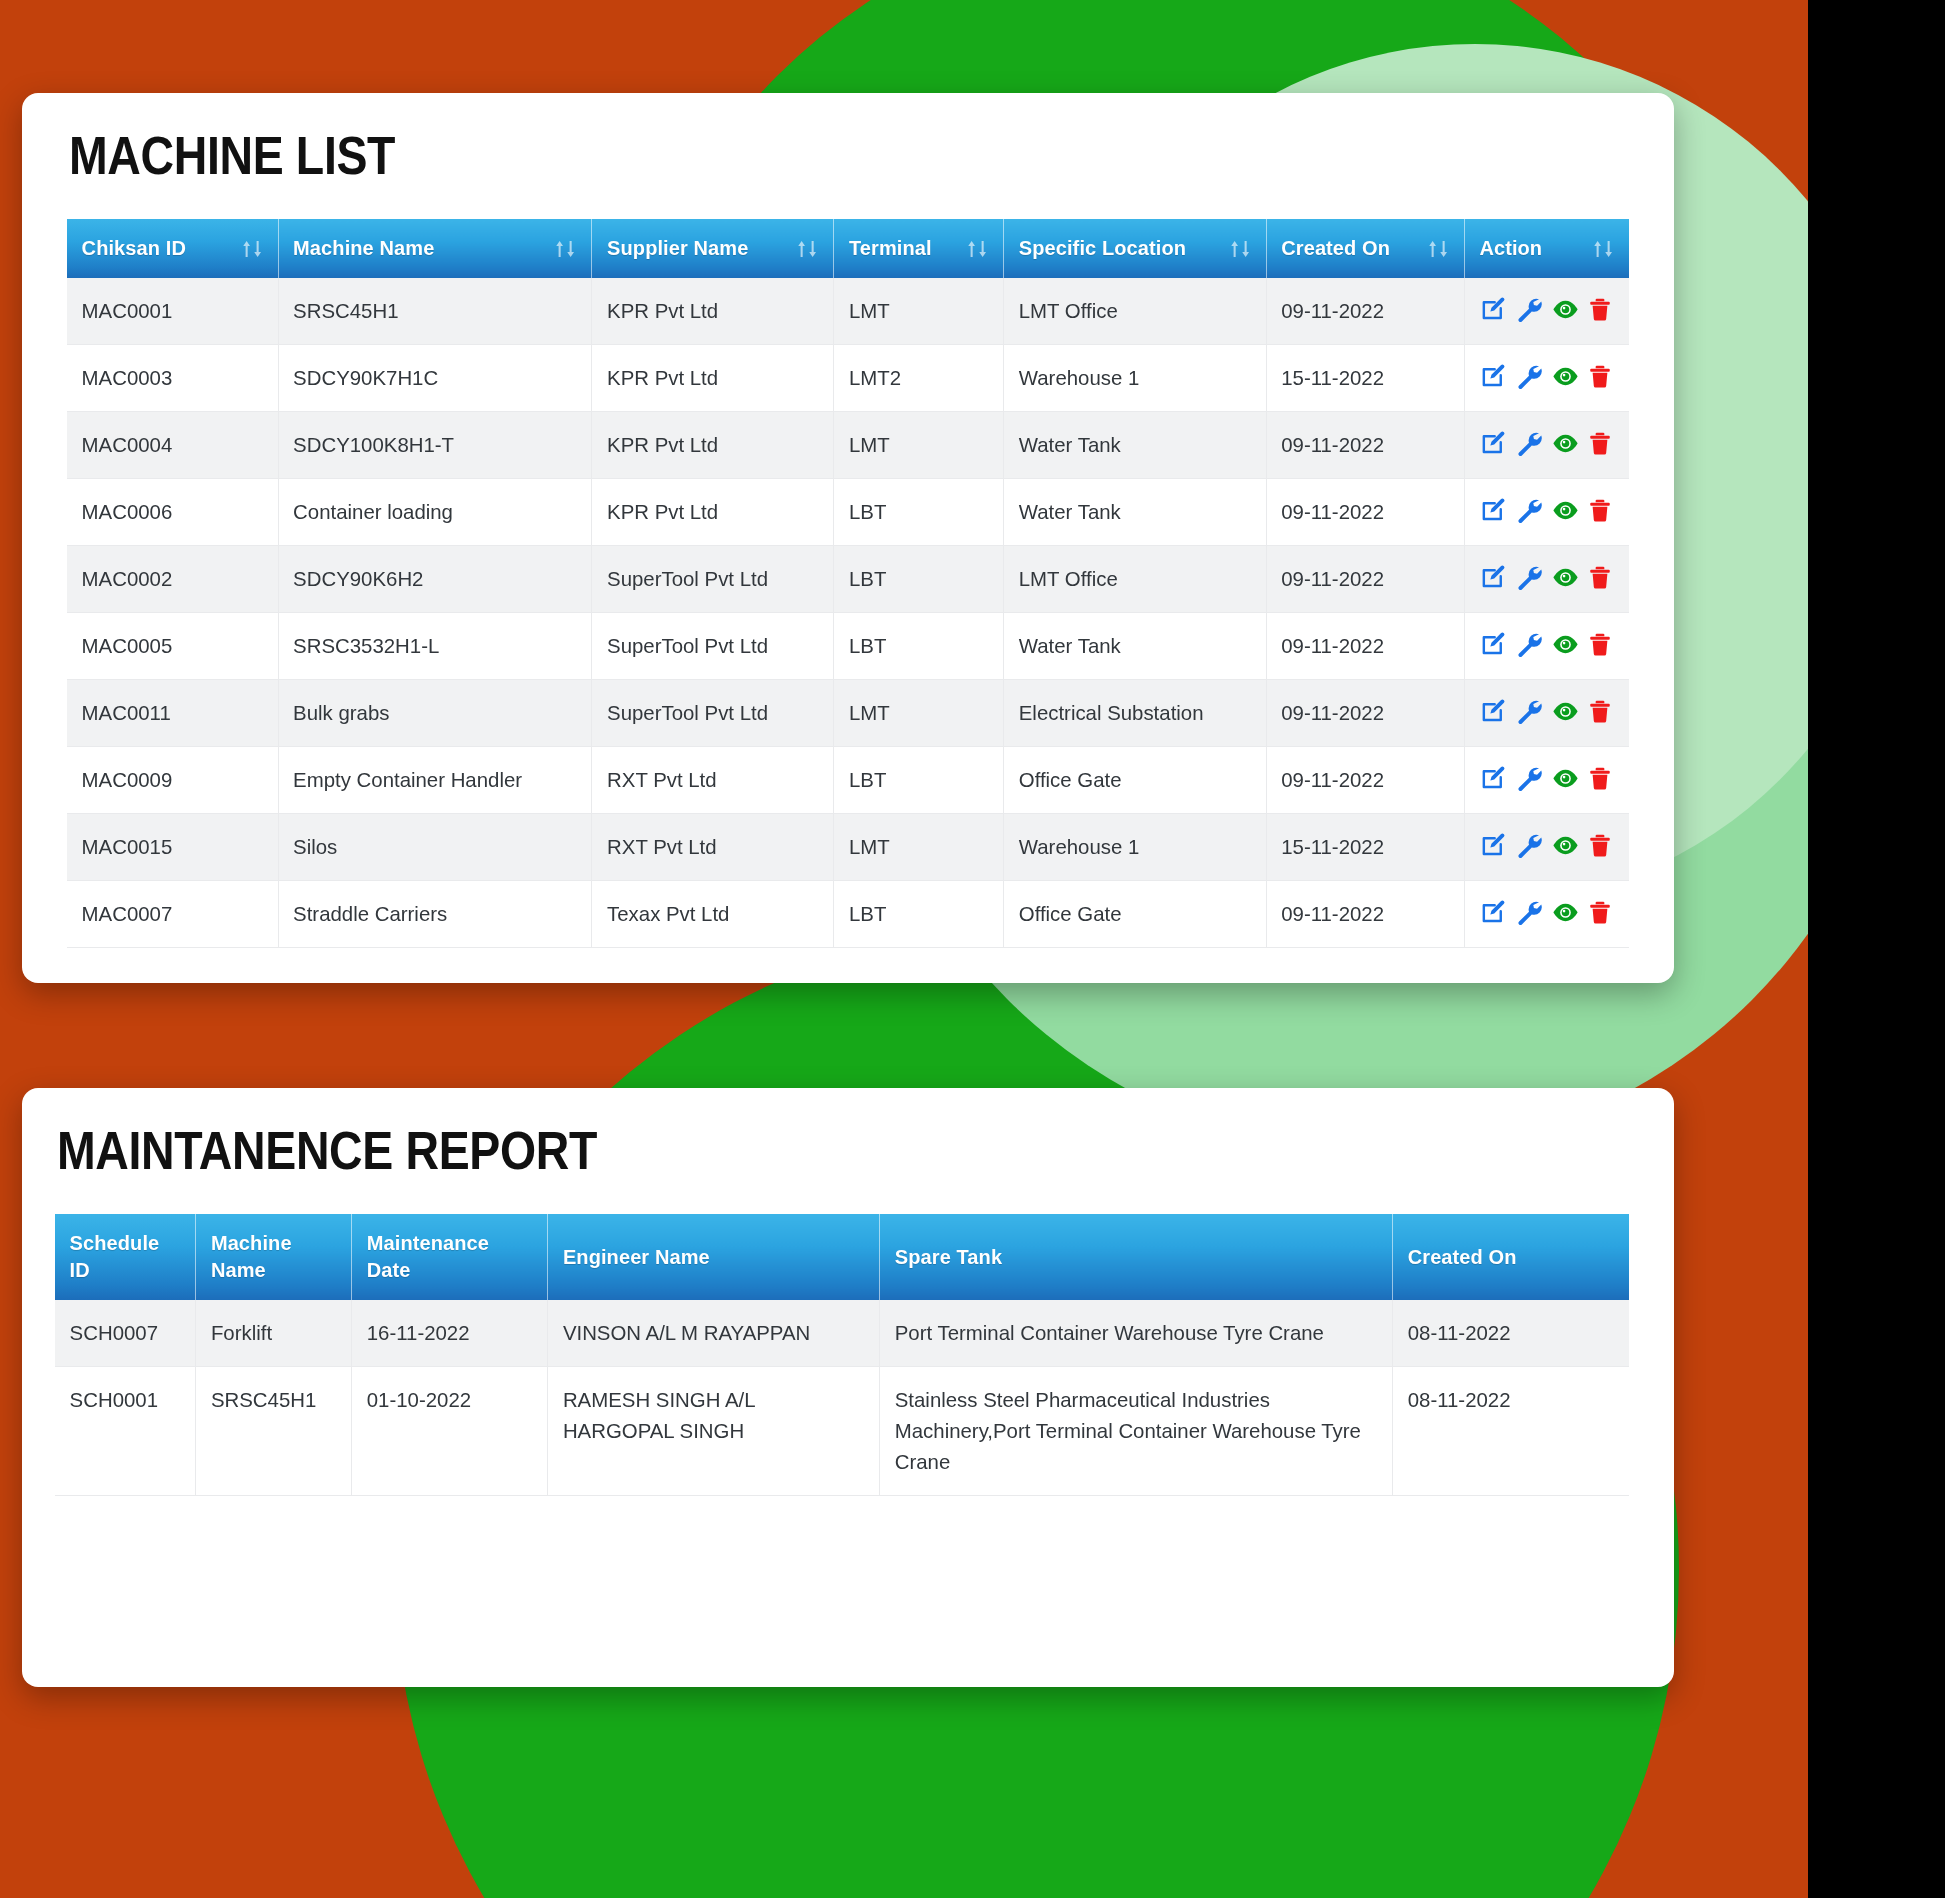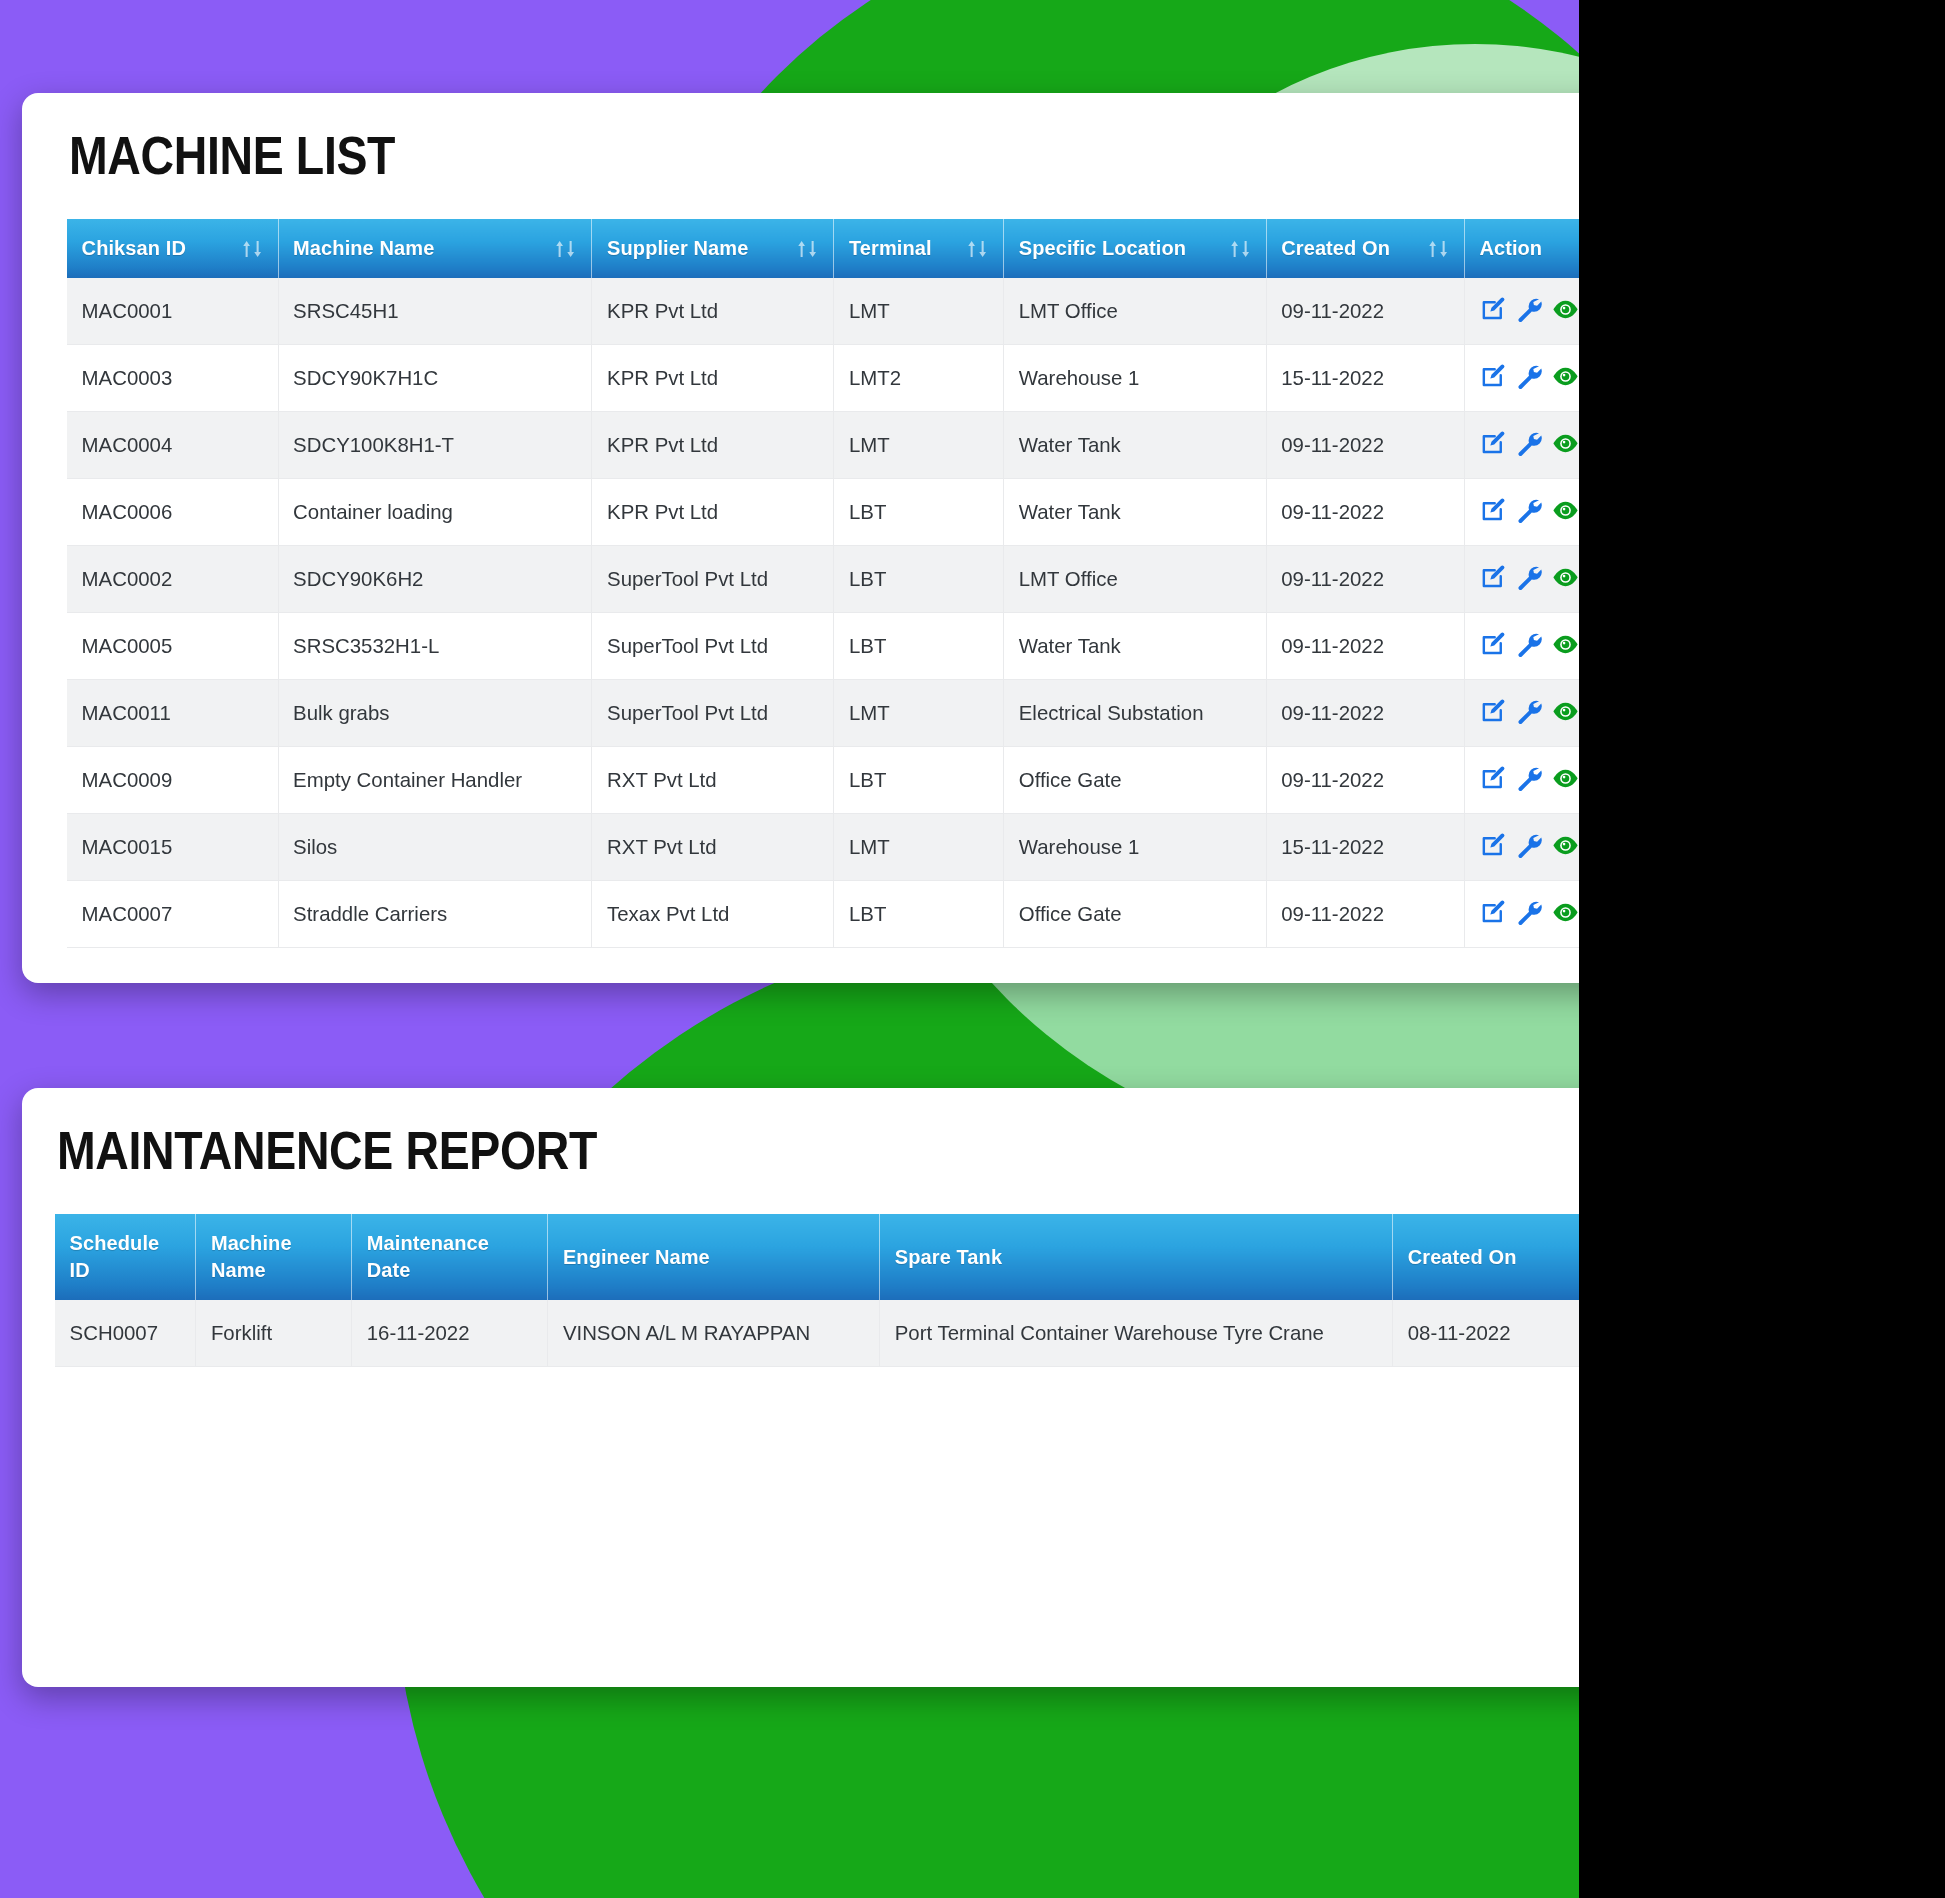--- a/index.html
+++ b/index.html
@@ -10,23 +10,23 @@
   body {
     width: 1946px;
     height: 1899px;
     overflow: hidden;
     font-family: "Liberation Sans", sans-serif;
     -webkit-font-smoothing: antialiased;
   }
 
   #stage {
     position: relative;
-    width: 1579px;
+    width: 1808px;
     height: 1899px;
-    background: #8b5cf6;
+    background: #c2410c;
     overflow: hidden;
   }
 
   
   .circle {
     position: absolute;
     border-radius: 50%;
     pointer-events: none;
   }
   #circle-bright-top {
@@ -569,18 +569,26 @@
       </thead>
       <tbody id="mr-body">
           <tr class="maint-row">
             <td>SCH0007</td>
             <td>Forklift</td>
             <td>16-11-2022</td>
             <td>VINSON A/L M RAYAPPAN</td>
             <td>Port Terminal Container Warehouse Tyre Crane</td>
             <td>08-11-2022</td>
           </tr>
+          <tr class="maint-row">
+            <td>SCH0001</td>
+            <td>SRSC45H1</td>
+            <td>01-10-2022</td>
+            <td>RAMESH SINGH A/L HARGOPAL SINGH</td>
+            <td>Stainless Steel Pharmaceutical Industries Machinery,Port Terminal Container Warehouse Tyre Crane</td>
+            <td>08-11-2022</td>
+          </tr>
         </tbody>
     </table>
   </section>
 
 </div>
 
 
 </body></html>

